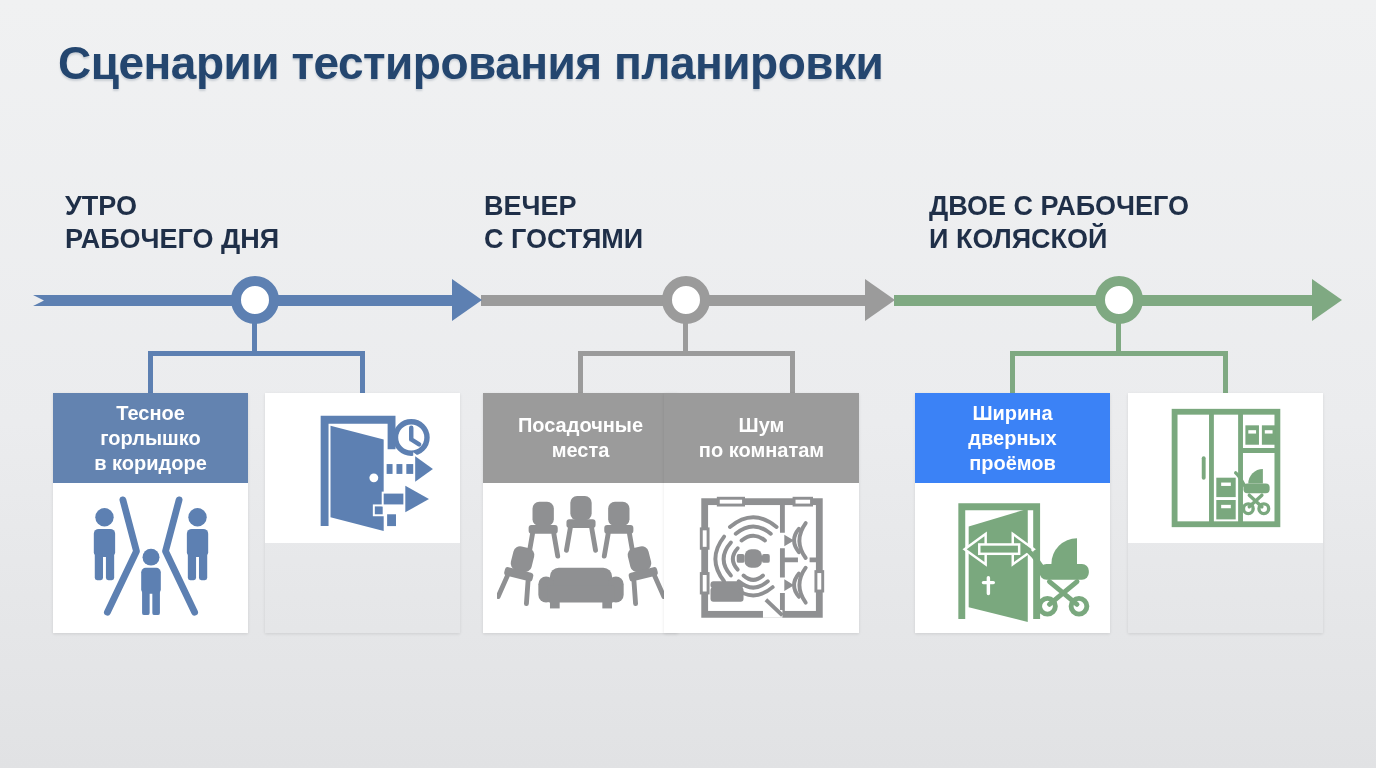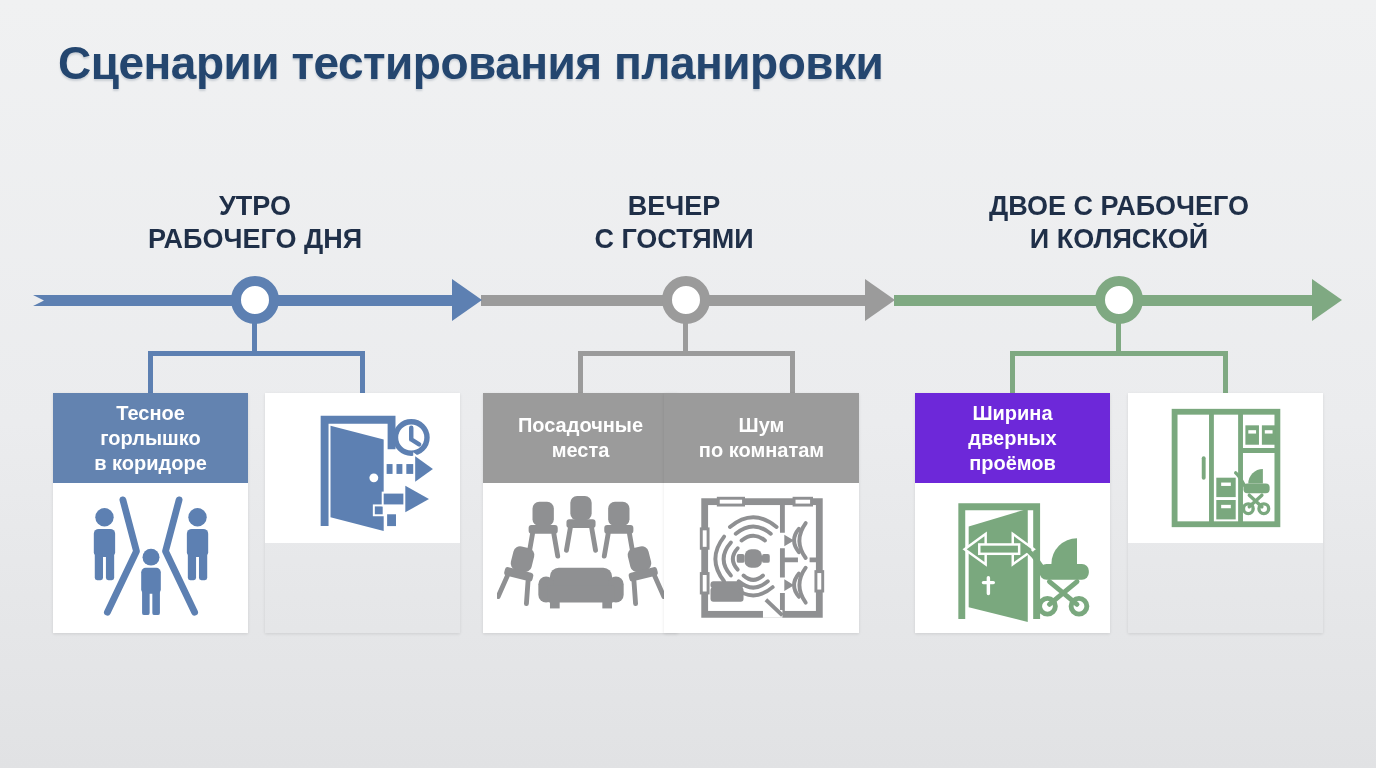--- a/index.html
+++ b/index.html
@@ -13,21 +13,21 @@
 
   
   #title{
     left:58px;top:36px;width:1100px;
     font-size:46px;font-weight:700;color:#24466f;letter-spacing:-0.5px;
     text-shadow:0 2px 2px rgba(40,60,90,0.18);
   }
 
   
   .tl-label{
-    top:190px;width:380px;text-align:center;
+    top:190px;width:380px;text-align:left;
     font-size:27px;line-height:33px;font-weight:700;color:#1f2f48;
   }
   #label-1{left:65px;}
   #label-2{left:484px;}
   #label-3{left:929px;}
 
   
   .tl-bar{top:295px;height:11px;z-index:1;}
   #bar-blue{left:33px;width:421px;background:#5d80b2;
     clip-path:polygon(0 0,100% 0,100% 100%,0 100%,11px 50%);}
@@ -61,21 +61,21 @@
   #brk3a{left:1010px;} #brk3b{left:1223px;}
 
   
   .card{top:393px;width:195px;height:240px;z-index:4;
     box-shadow:0 1px 3px rgba(0,0,0,0.10);}
   .card-header{height:90px;display:flex;align-items:center;justify-content:center;
     text-align:center;color:#fff;font-size:20px;line-height:25px;font-weight:700;
     padding:4px 8px;box-sizing:border-box;}
   .h-blue{background:#6383b0;}
   .h-gray{background:#9b9b9b;}
-  .h-green{background:#6d28d9;}
+  .h-green{background:#3b82f6;}
   .card-body{height:150px;background:#fff;display:flex;align-items:center;justify-content:center;}
   .g-blue{color:#5d80b2;}
   .g-gray{color:#8f9092;}
   .g-green{color:#7aa87e;}
   #card-1{left:53px;} #card-2{left:265px;} #card-3{left:483px;}
   #card-4{left:664px;} #card-5{left:915px;} #card-6{left:1128px;}
   .icon-svg{display:block;}
 </style>
 </head>
 <body>

